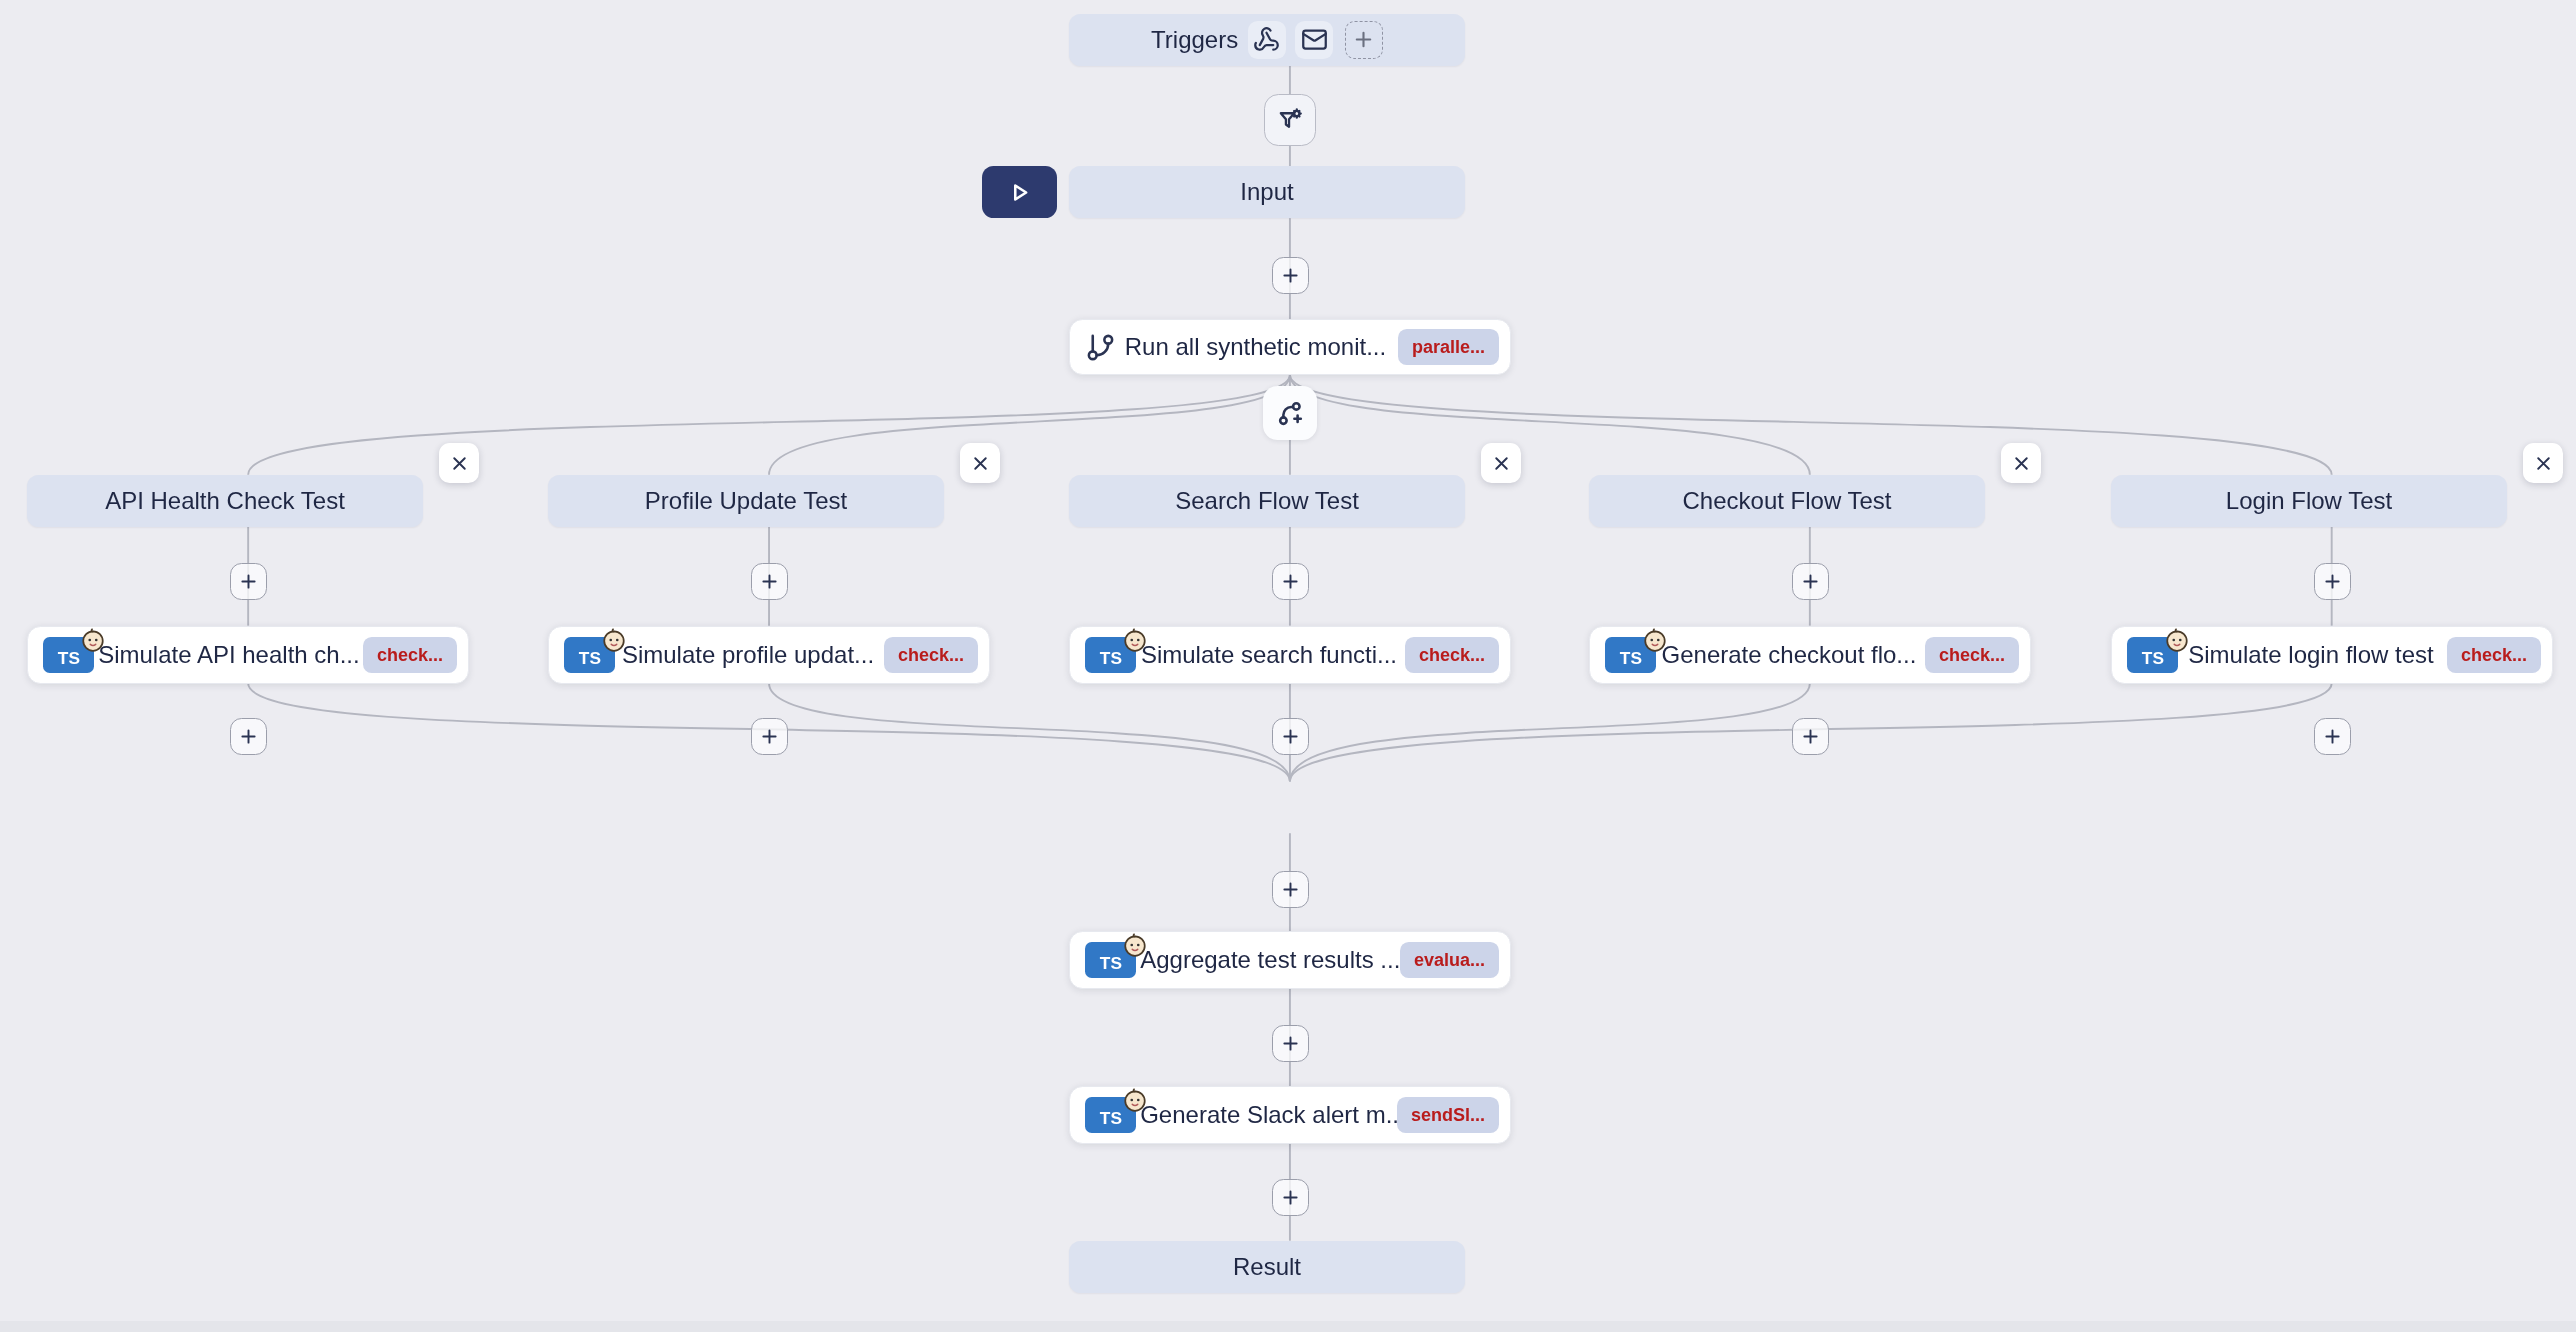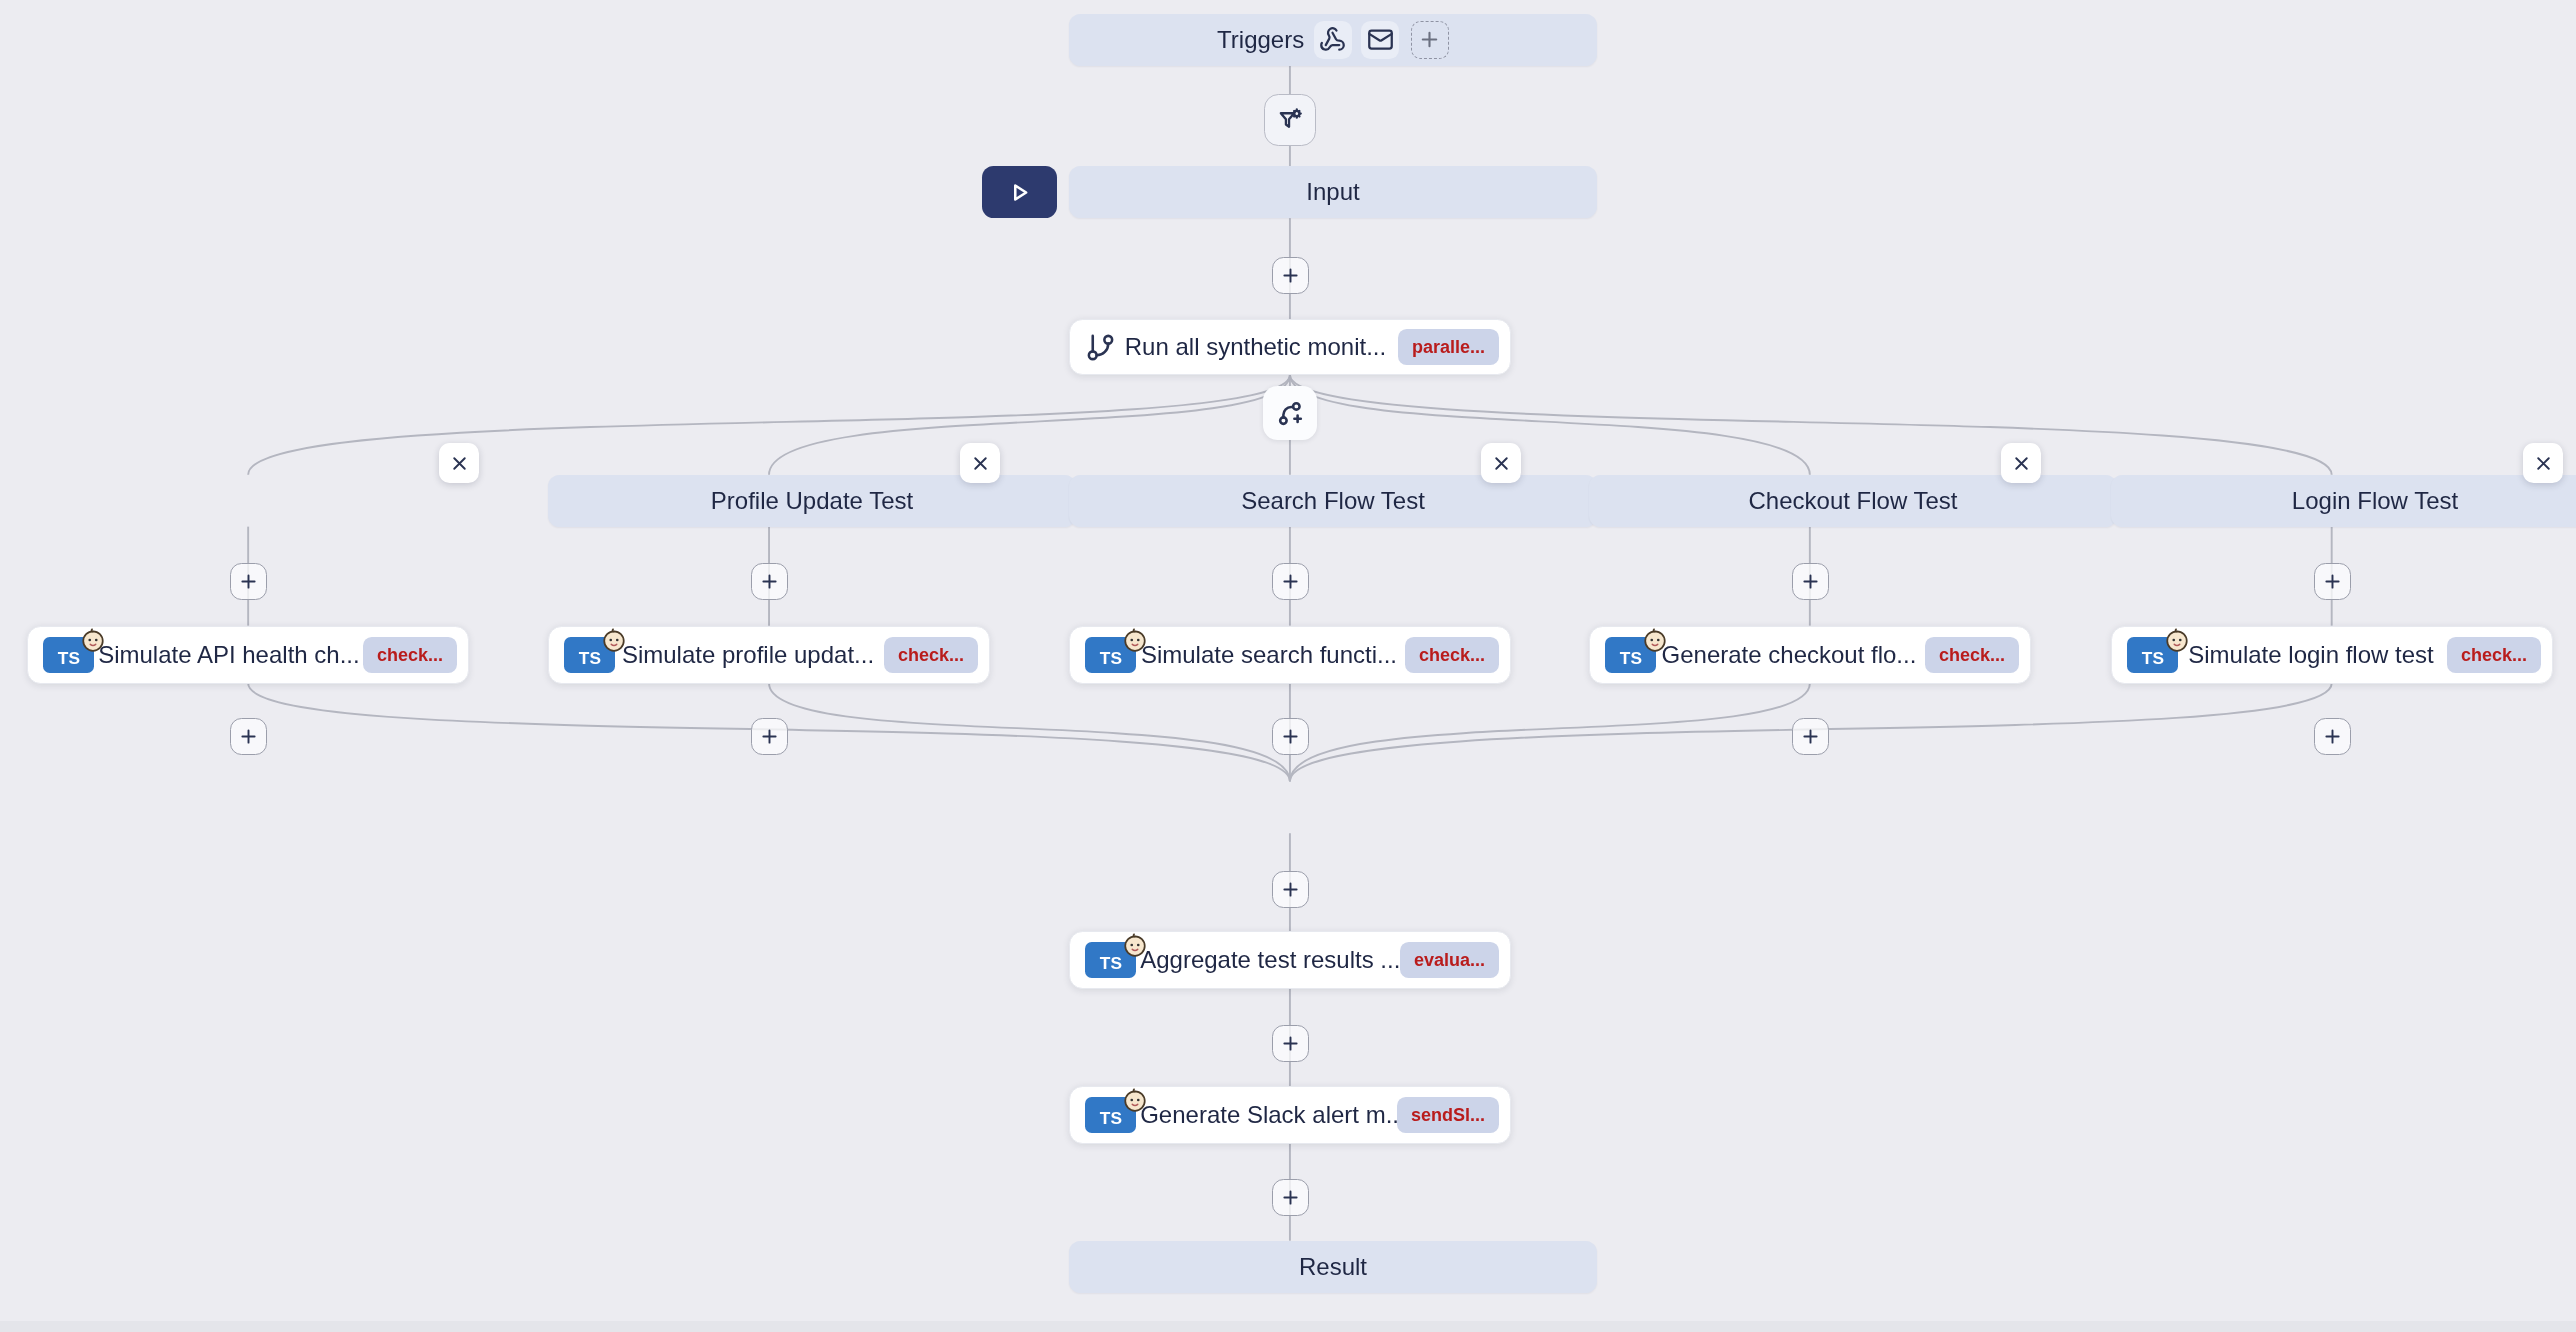--- a/index.html
+++ b/index.html
@@ -2,21 +2,21 @@
 <html><head>
 <meta charset="utf-8">
 <style>
   * { margin:0; padding:0; box-sizing:border-box; }
   html,body { width:2576px; height:1332px; overflow:hidden; }
   body { background:#ececf1; font-family:"Liberation Sans", sans-serif; position:relative; }
   .canvas { position:absolute; inset:0; }
   svg.connectors { position:absolute; left:0; top:0; z-index:0; }
   .node { position:absolute; z-index:2; }
   .pill {
-    background:#dce2f0; border-radius:11.5px; height:52px; width:528px;
+    background:#dce2f0; border-radius:11.5px; height:52px; width:396px;
     display:flex; align-items:center; justify-content:center;
     color:#1f2744; font-size:24px; box-shadow:0 1px 1.9px rgba(30,35,60,0.06);
   }
   .card {
     background:#ffffff; border:1px solid #e7e9ef; border-radius:13.5px; height:58px; width:442px;
     display:flex; align-items:center; box-shadow:0 1.9px 7.7px rgba(30,35,60,0.10);
     color:#1f2744; font-size:24px; position:absolute; z-index:2;
   }
   .card .label { flex:1; text-align:center; padding:0 7.7px 0 3.8px; white-space:nowrap; overflow:hidden; }
   .badge {
@@ -176,20 +176,23 @@
       <svg width="21" height="21" viewBox="0 0 24 24" stroke="#2a3352" stroke-width="2.2" stroke-linecap="round">
         <path d="M6 6l12 12M18 6L6 18"></path>
       </svg>
     </div>
   <div class="xbtn" style="left:2523px; top:443px;">
       <svg width="21" height="21" viewBox="0 0 24 24" stroke="#2a3352" stroke-width="2.2" stroke-linecap="round">
         <path d="M6 6l12 12M18 6L6 18"></path>
       </svg>
     </div>
 
+  <div class="node pill" style="left:27px;   top:475px;">
+      <span>API Health Check Test</span>
+    </div>
   <div class="node pill" style="left:548px;  top:475px;">
       <span>Profile Update Test</span>
     </div>
   <div class="node pill" style="left:1069px; top:475px;">
       <span>Search Flow Test</span>
     </div>
   <div class="node pill" style="left:1589px; top:475px;">
       <span>Checkout Flow Test</span>
     </div>
   <div class="node pill" style="left:2111px; top:475px;">

